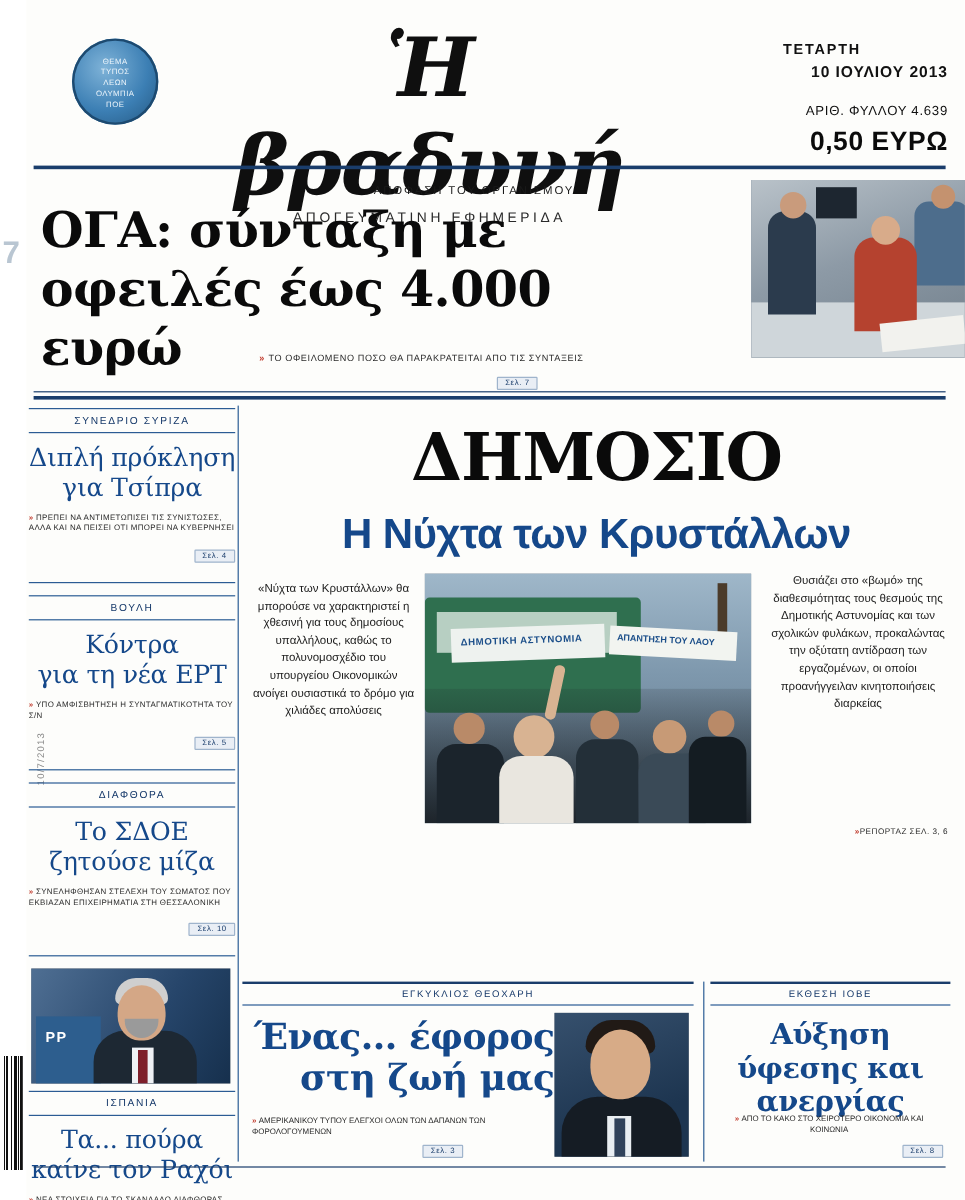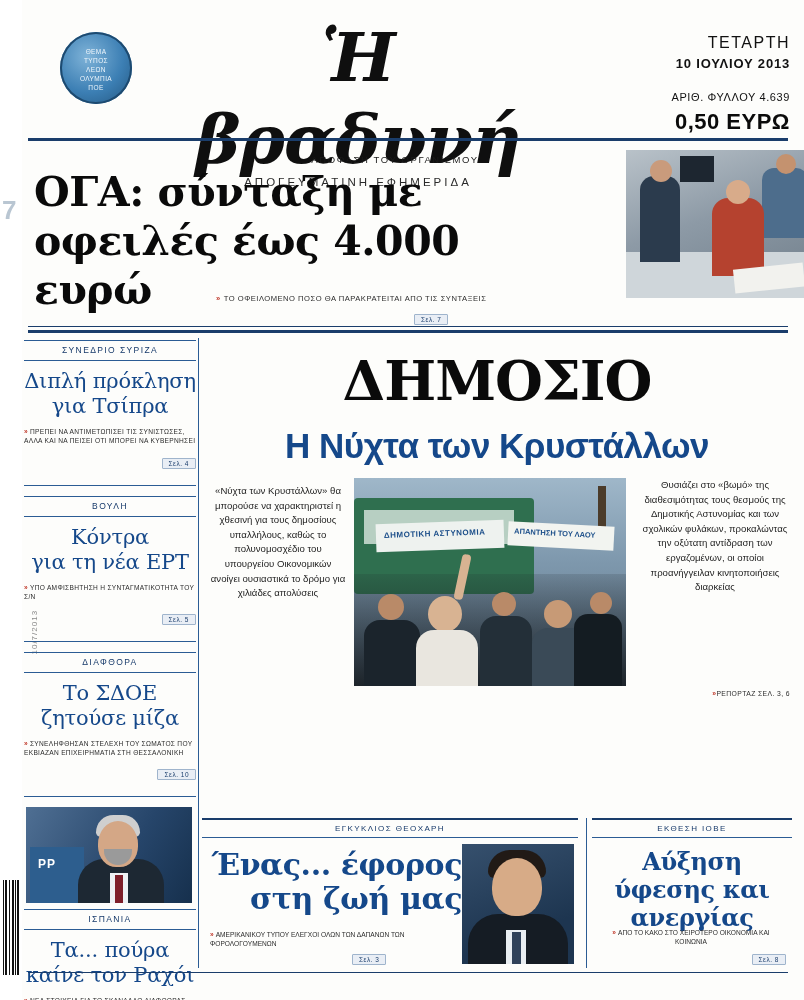--- a/index.html
+++ b/index.html
@@ -59,21 +59,21 @@
     letter-spacing: -1px; color: #0f0f0f;
     line-height: 82px;
   }
   .logo .sub {
     font-size: 11.5px; letter-spacing: 3px; color: #2a2a2a;
     margin-top: -4px;
   }
   .issue {
     position: absolute; right: 2px; top: 20px; width: 210px; text-align: right;
   }
-  .issue .day { font-size: 16px; font-weight: normal; letter-spacing: 1.5px; color: #111; }
+  .issue .day { font-size: 12px; font-weight: bold; letter-spacing: 1.5px; color: #111; text-align: center; }
   .issue .date { font-size: 13px; font-weight: bold; letter-spacing: .8px; color: #111; margin-top: 4px; }
   .issue .num { font-size: 11px; letter-spacing: .6px; color: #111; margin-top: 20px; }
   .issue .price {
     font-size: 22px; font-weight: bold; color: #0b0b0b; margin-top: 6px;
     letter-spacing: .5px;
   }
 
   .rule { position: absolute; background: #1a3d6b; }
   .rule.thick { height: 3px; }
   .rule.thin { height: 1px; }

